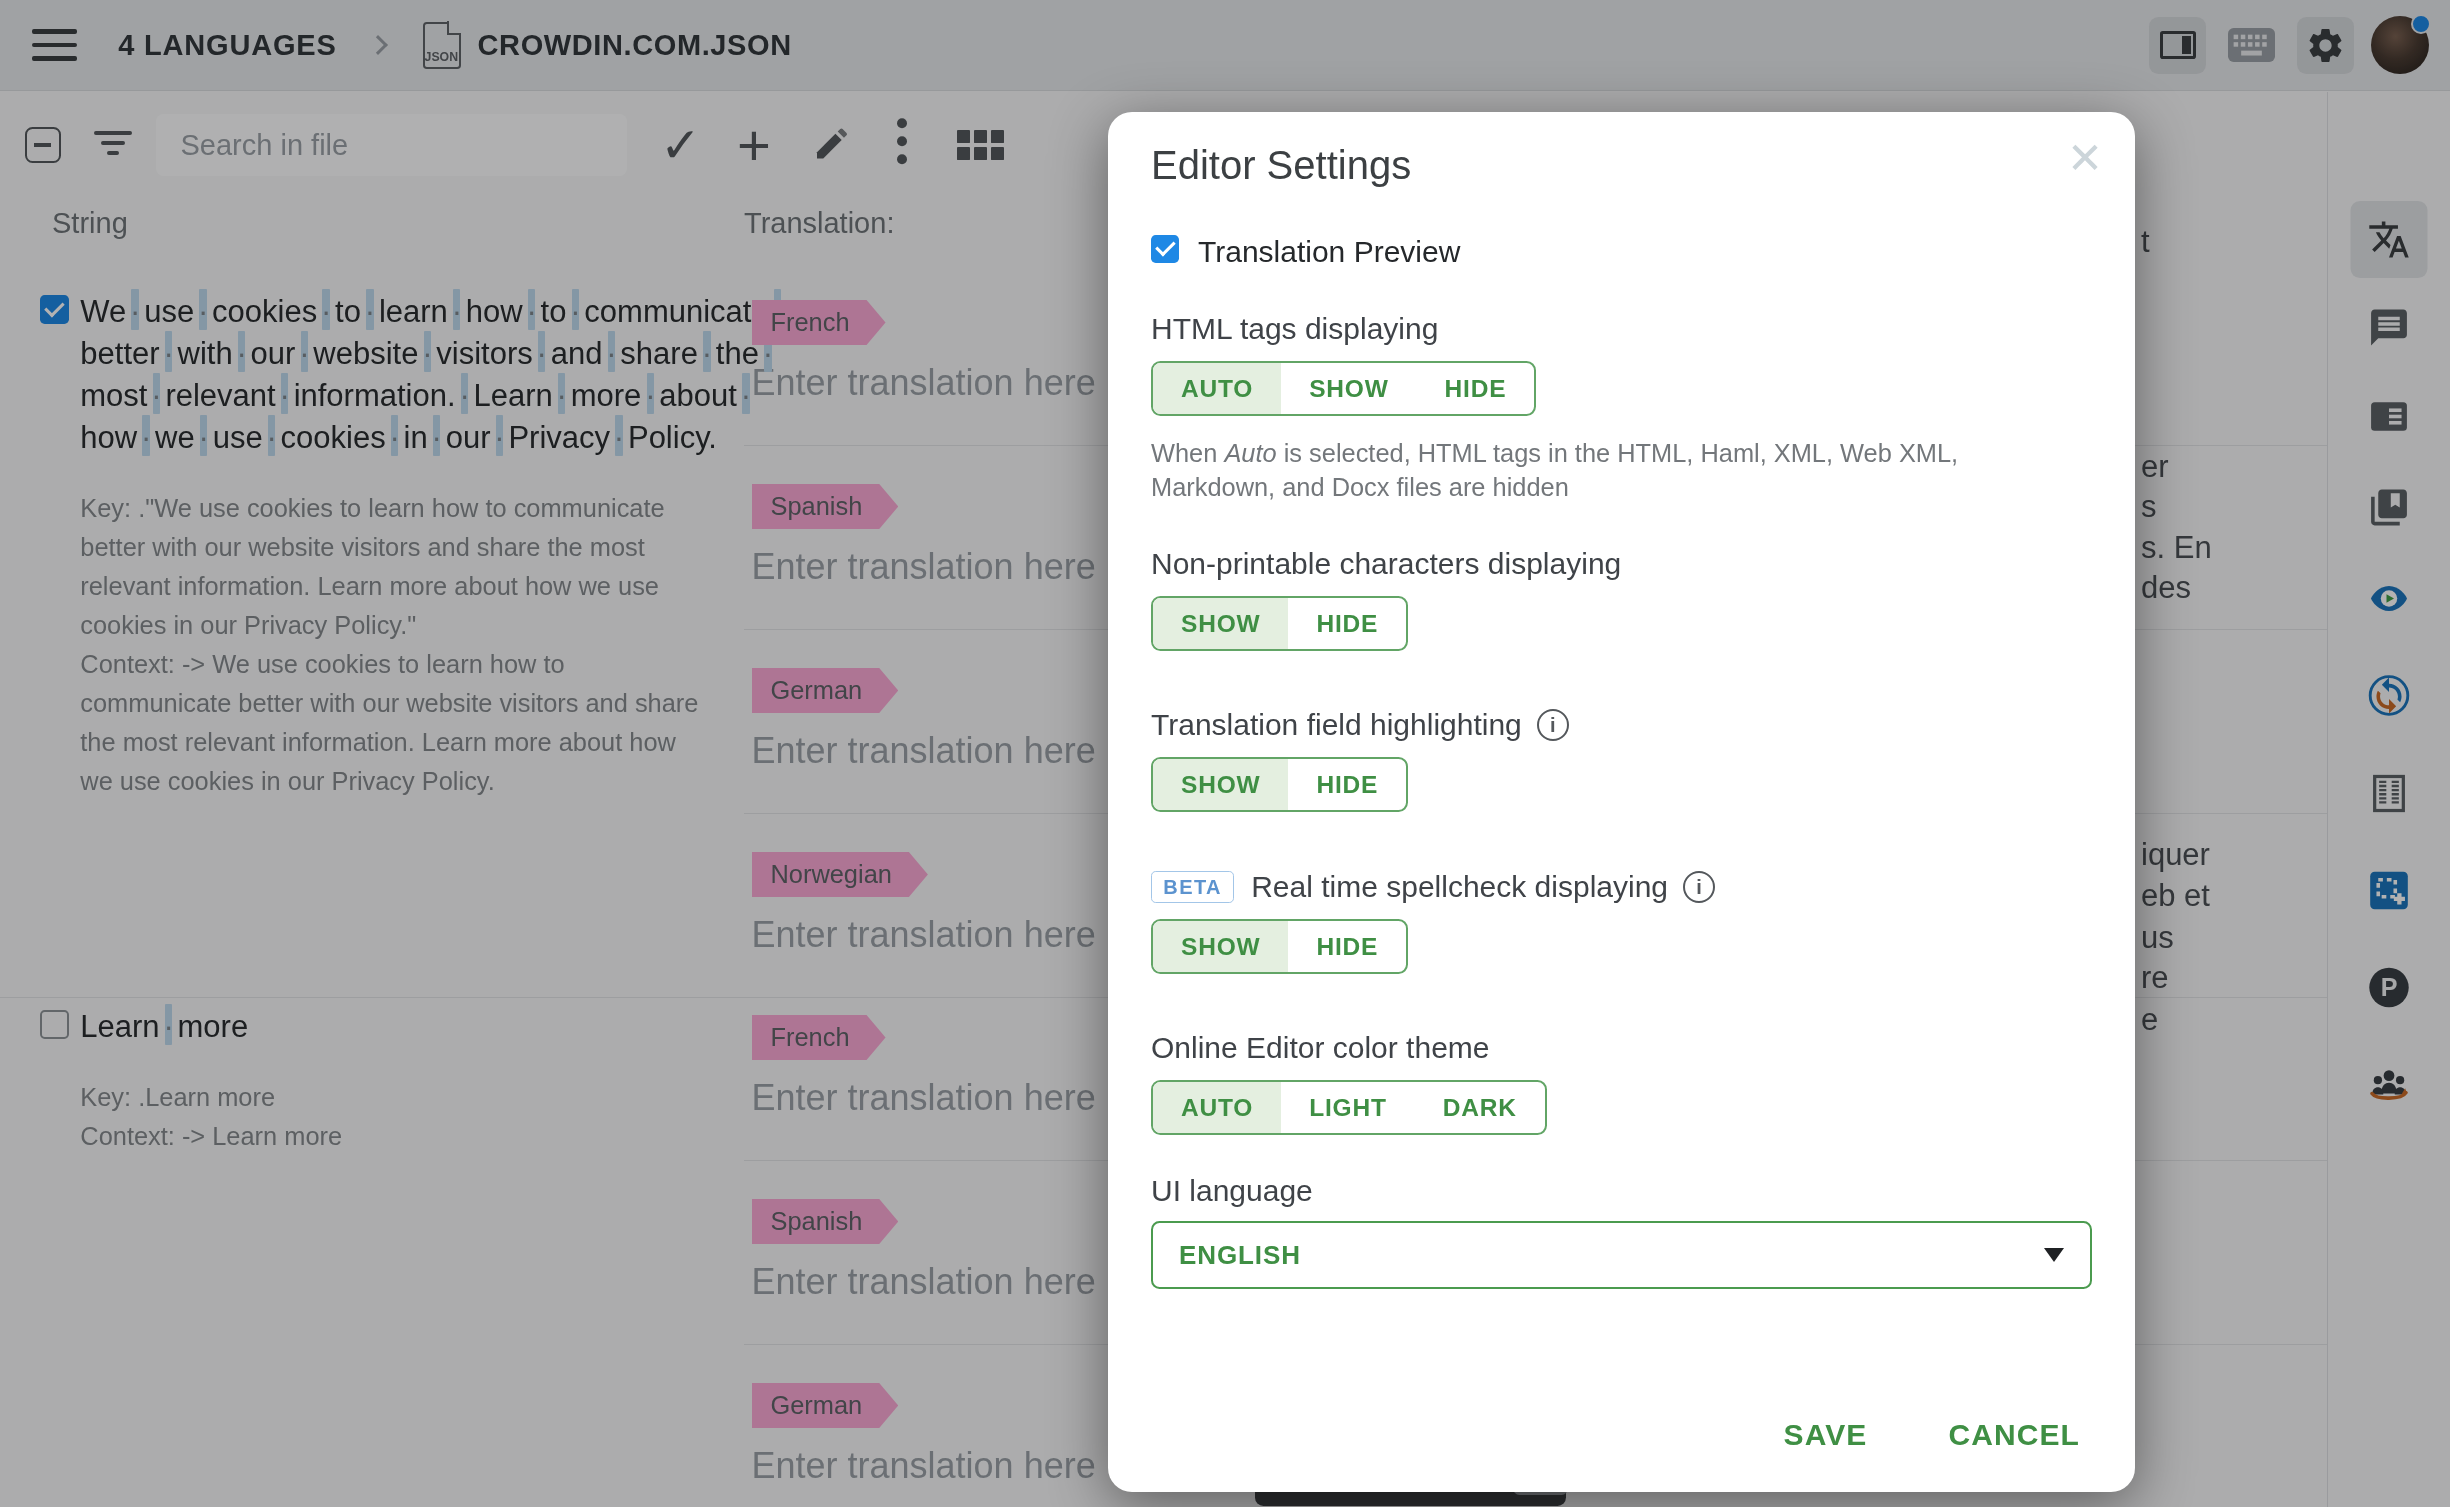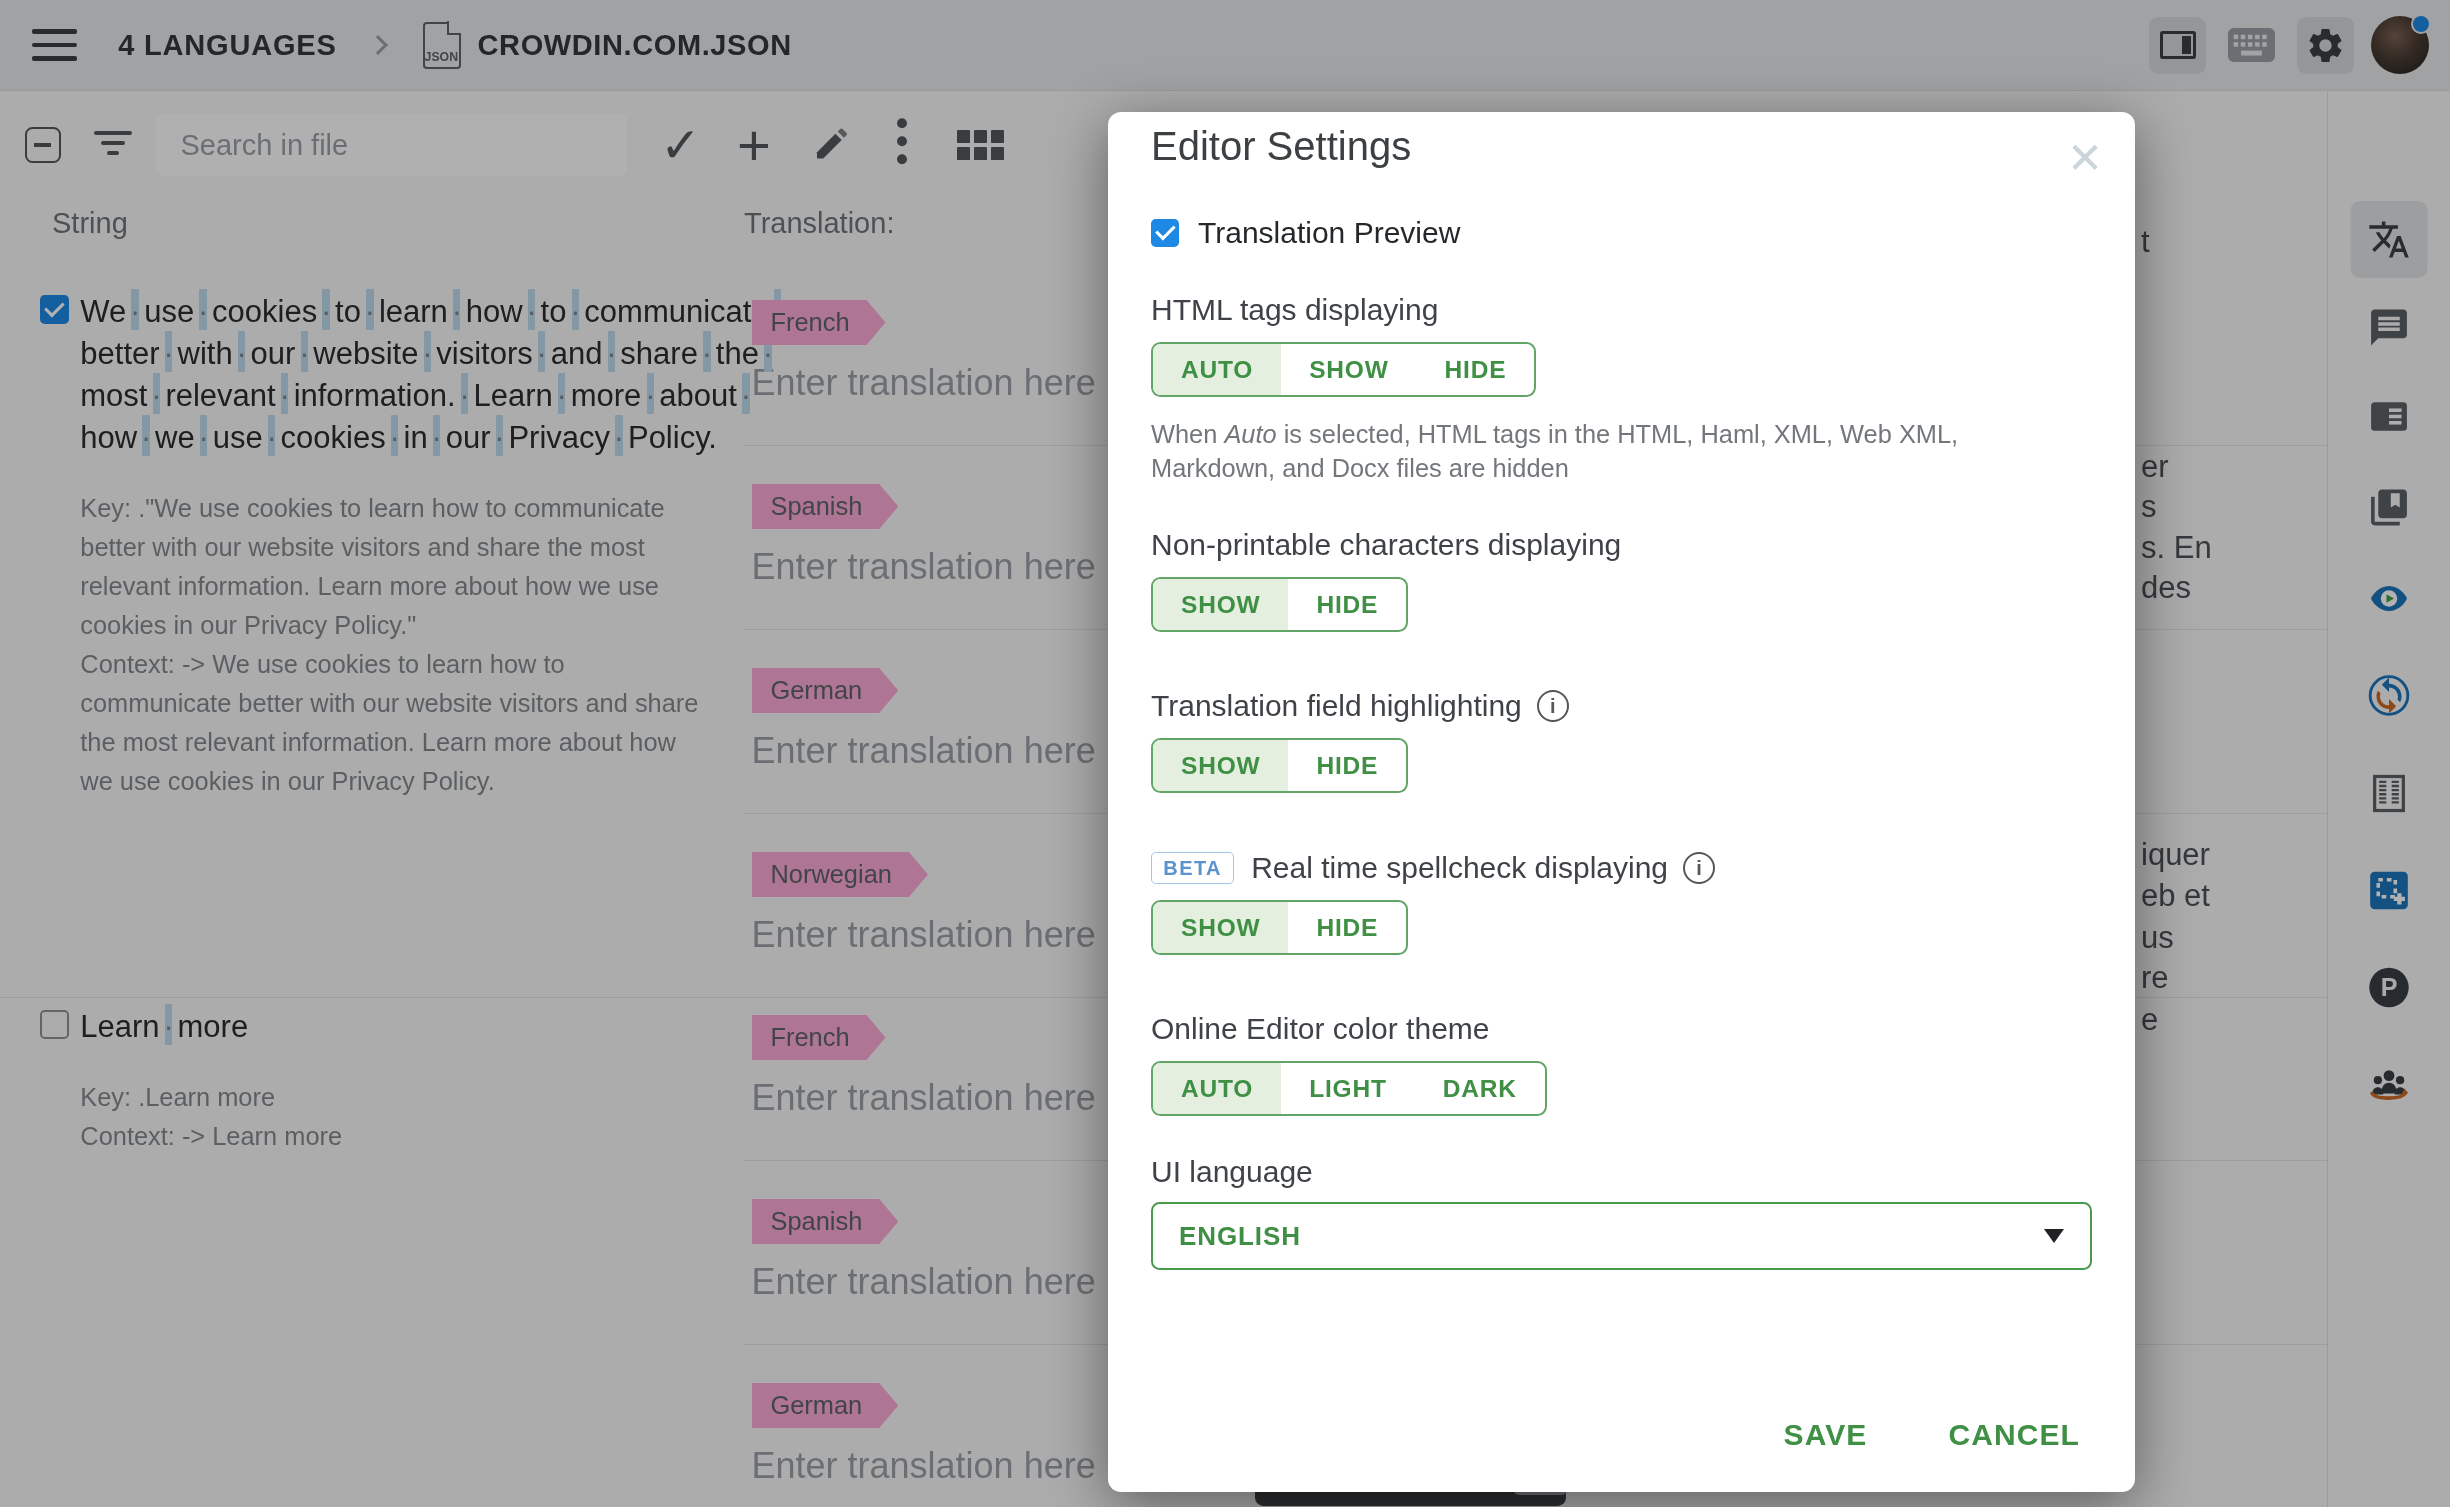--- a/index.html
+++ b/index.html
@@ -96,24 +96,24 @@
   .side-ic.active { background:#e0e2e6; }
   .side-ic svg { width:43px; height:43px; }
   .s0{top:109px;} .s1{top:197px;} .s2{top:286px;} .s3{top:377px;} .s4{top:468px;}
   .s5{top:565px;} .s6{top:663px;} .s7{top:760px;} .s8{top:857px;} .s9{top:955px;}
 
   
   .overlay { position:absolute; inset:0; background:rgba(0,0,0,0.30); z-index:50; }
 
   
   .modal { position:absolute; left:1108px; top:112px; width:1027px; height:1380px; background:#fff;
-           border-radius:13px; box-shadow:0 13px 57px rgba(0,0,0,.45); z-index:100; padding:12px 43px 0; }
+           border-radius:24px; box-shadow:0 13px 57px rgba(0,0,0,.45); z-index:100; padding:31px 43px 0; }
   .m-title { font-size:40px; font-weight:400; color:#3c4043; line-height:45px; }
   .m-close { position:absolute; top:24.5px; right:32px; font-size:43px; font-weight:300; color:#ccd5da; cursor:pointer; line-height:1; }
-  .cb-row { display:flex; align-items:center; margin-top:47px; height:34px; cursor:pointer; }
+  .cb-row { display:flex; margin-top:47px; height:34px; cursor:pointer; }
   .cb-row .cb { margin-top:0; width:28px; height:28px; }
   .cb-row .cb.checked::after { left:8.5px; top:1.9px; }
   .cb-label { margin-left:19px; font-size:30px; color:#25282b; }
   .m-sub { margin-top:19px; font-size:25.4px; color:#73777b; height:28px; }
   .sec-head { font-size:30px; color:#3f4348; height:34px; display:flex; align-items:center; }
   .mt-lg { margin-top:43px; } .mt-sec { margin-top:57px; } .mt-sec2 { margin-top:58px; } .mt-ui { margin-top:39px; }
   .seg { display:inline-flex; border:2.4px solid #62a566; border-radius:9.4px; overflow:hidden; background:#fff; margin-top:15px; }
   .seg-opt { padding:0 28px; height:51px; line-height:51px; font-size:24.5px; font-weight:700; letter-spacing:0.8px;
              color:#3f8f44; cursor:pointer; }
   .seg-opt.sel { background:#e4efe0; }

